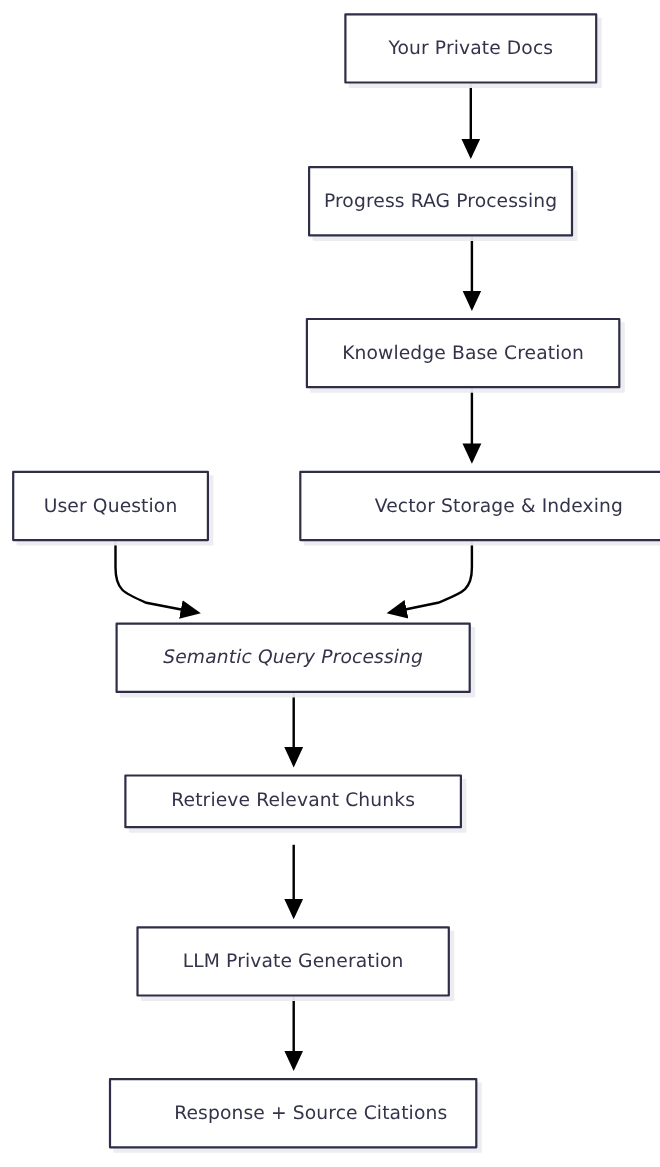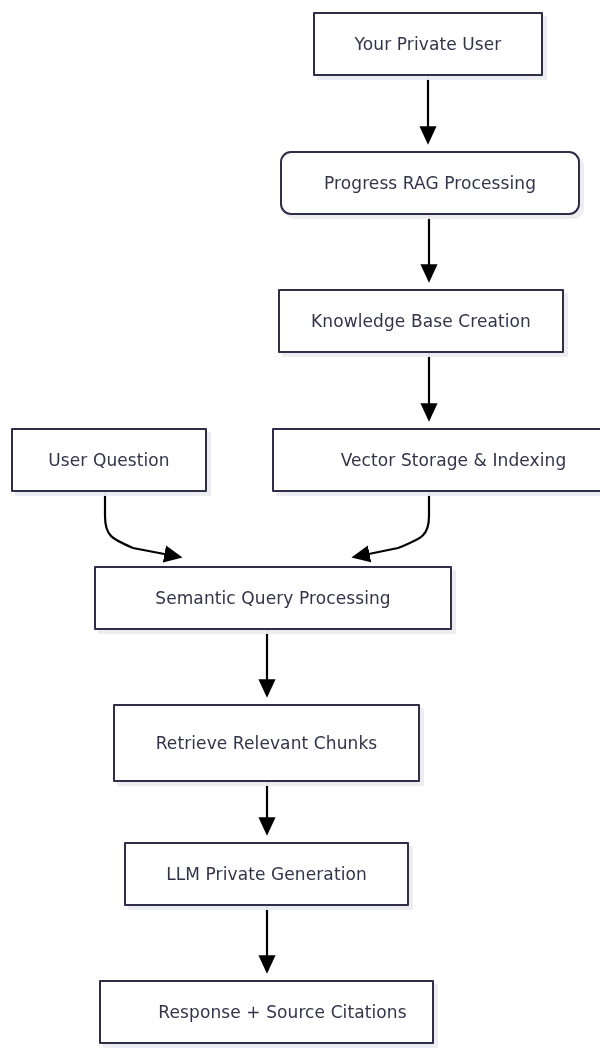--- a/index.html
+++ b/index.html
@@ -63,44 +63,44 @@
       <path d="M 429,353 L 429,419"></path>
       <path d="M 105,492 L 105,516 C 105,536 112,539 133,548 L 180,557"></path>
       <path d="M 429,492 L 429,516 C 429,537 420,539 398,548 L 354,557"></path>
       <path d="M 267,630 L 267,695"></path>
       <path d="M 267,768 L 267,833"></path>
       <path d="M 267,906 L 267,971"></path>
     </g>
   </svg>
 
   <div class="node" style="left:313px; top:12px; width:230px; height:64px;">
-    <span class="node-label">Your Private User</span>
+    <span class="node-label">Your Private Docs</span>
   </div>
 
-  <div class="node" style="left:280px; top:151px; width:300px; height:64px;border-radius:11px;">
+  <div class="node" style="left:280px; top:151px; width:241px; height:64px;">
     <span class="node-label">Progress RAG Processing</span>
   </div>
 
   <div class="node" style="left:278px; top:289px; width:286px; height:64px;">
     <span class="node-label">Knowledge Base Creation</span>
   </div>
 
   <div class="node" style="left:272px; top:428px; width:363px; height:64px;">
     <span class="node-label">Vector Storage &amp; Indexing</span>
   </div>
 
-  <div class="node" style="left:11px; top:428px; width:196px; height:64px;">
+  <div class="node" style="left:11px; top:428px; width:179px; height:64px;">
     <span class="node-label">User Question</span>
   </div>
 
-  <div class="node" style="left:94px; top:566px; width:358px; height:64px;">
+  <div class="node" style="left:105px; top:566px; width:323px; height:64px;font-style:italic;">
     <span class="node-label">Semantic Query Processing</span>
   </div>
 
-  <div class="node" style="left:113px; top:704px; width:307px; height:78px;">
+  <div class="node" style="left:113px; top:704px; width:307px; height:49px;">
     <span class="node-label">Retrieve Relevant Chunks</span>
   </div>
 
   <div class="node" style="left:124px; top:842px; width:285px; height:64px;">
     <span class="node-label">LLM Private Generation</span>
   </div>
 
   <div class="node" style="left:99px; top:980px; width:335px; height:64px;padding-left:32px;">
     <span class="node-label">Response + Source Citations</span>
   </div>

